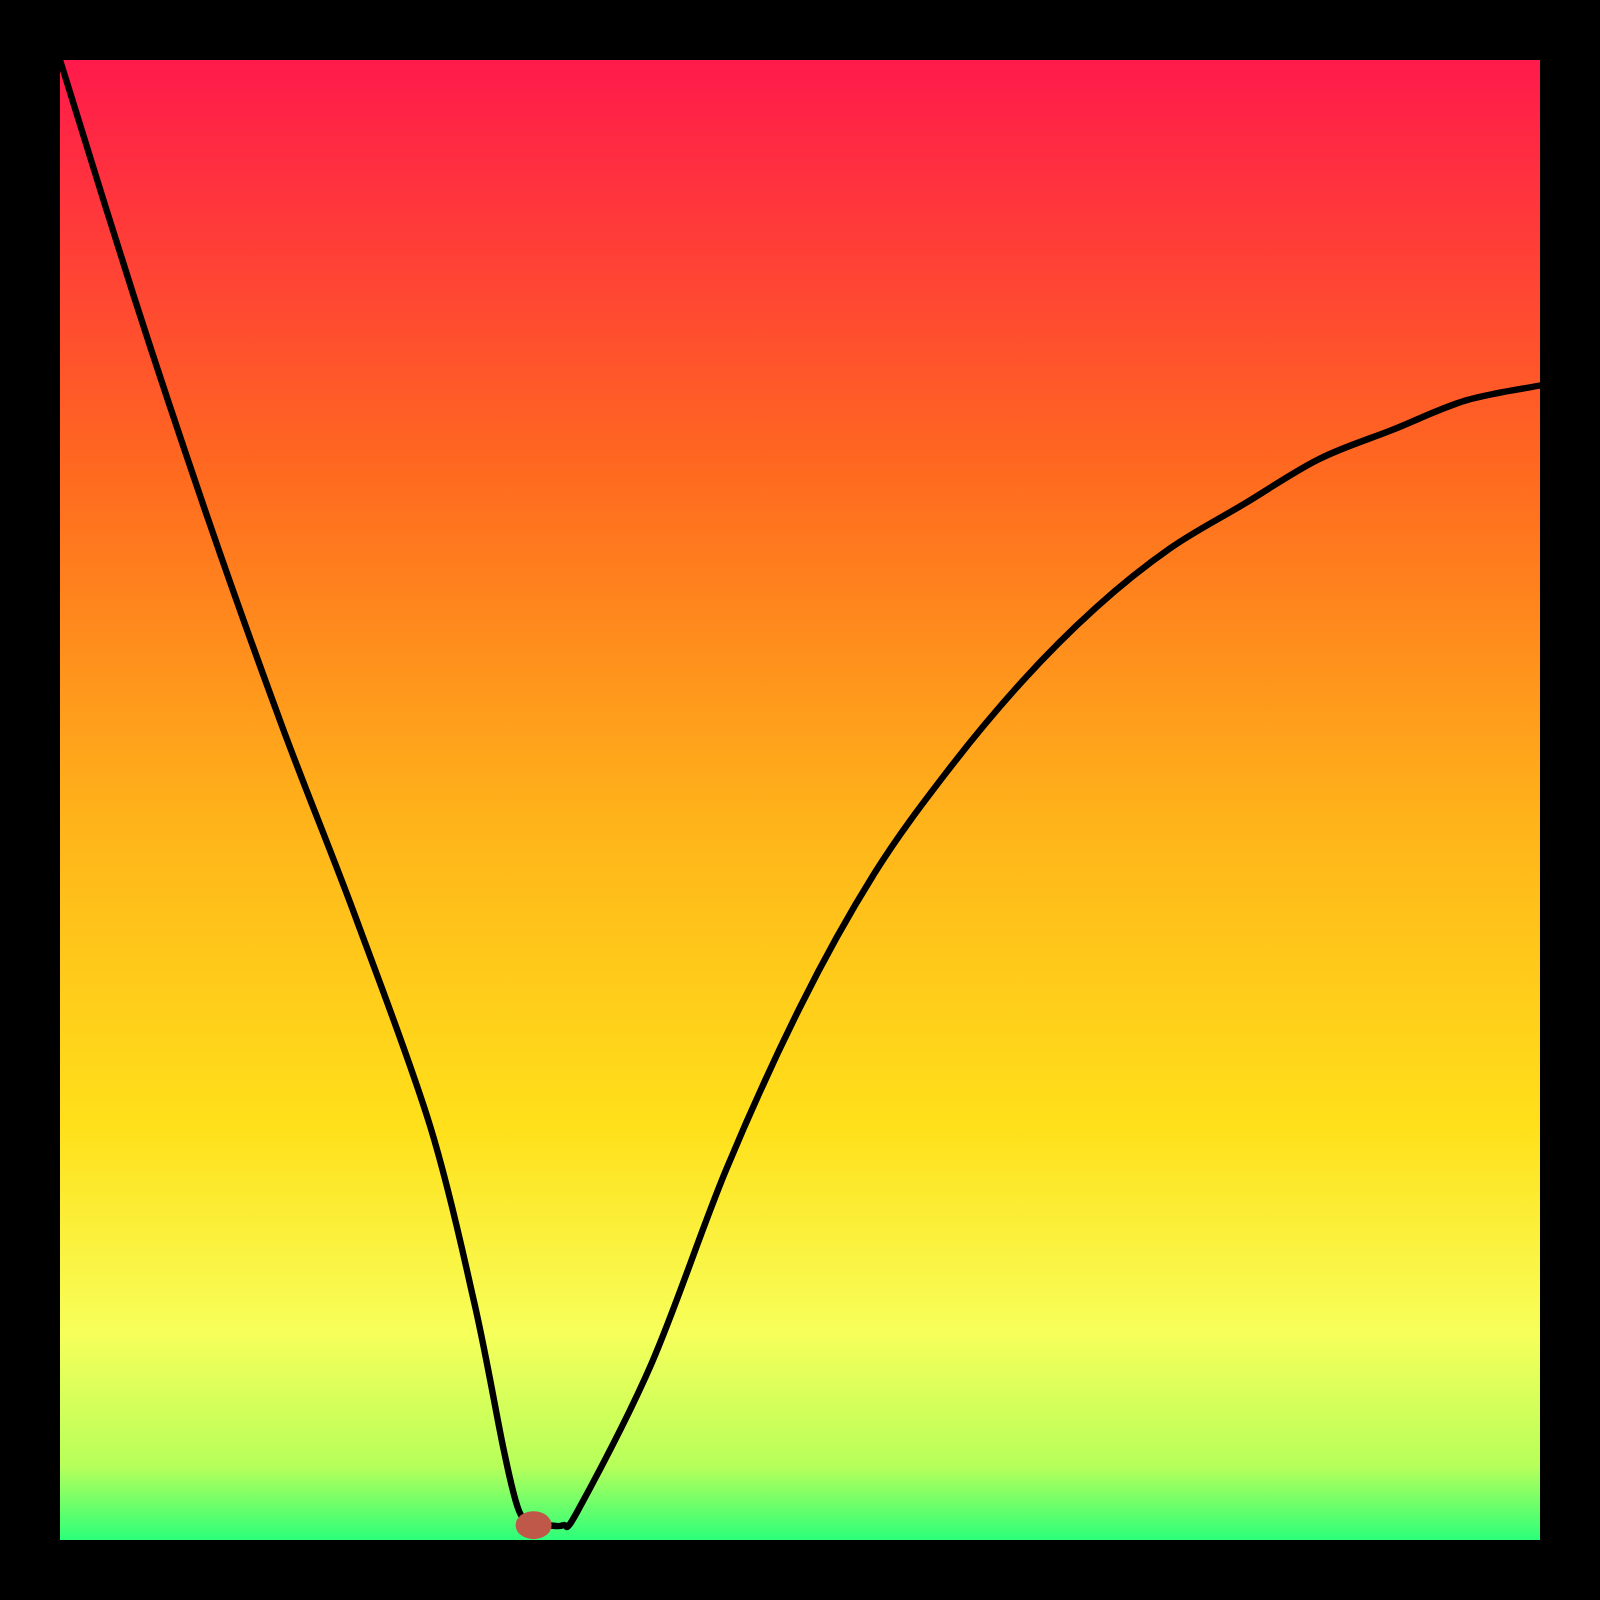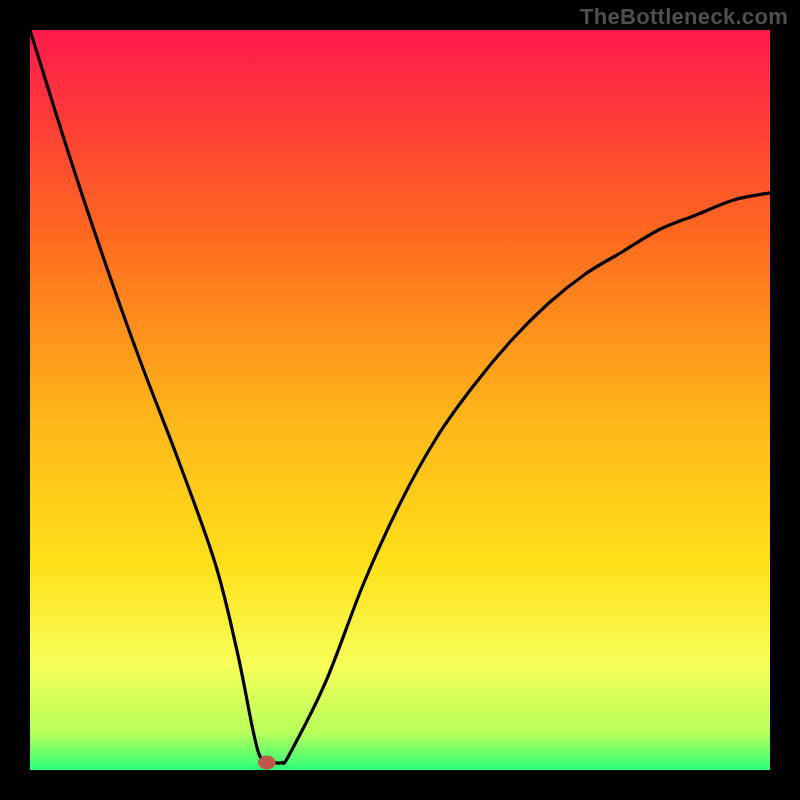--- a/index.html
+++ b/index.html
@@ -37,21 +37,20 @@
   .plot svg {
     display: block;
     width: 740px;
     height: 740px;
   }
 </style>
 </head>
 <body>
 
 <div class="frame">
-  <div class="attribution">TheBottleneck.com</div>
 
   <div class="plot">
     <svg viewBox="0 0 740 740">
       <defs>
         <linearGradient id="bg" x1="0" y1="0" x2="0" y2="1">
           <stop offset="0%" stop-color="#ff1a4b"></stop>
           <stop offset="28%" stop-color="#ff6a1f"></stop>
           <stop offset="52%" stop-color="#ffb51a"></stop>
           <stop offset="72%" stop-color="#ffe01a"></stop>
           <stop offset="86%" stop-color="#f7ff5a"></stop>

